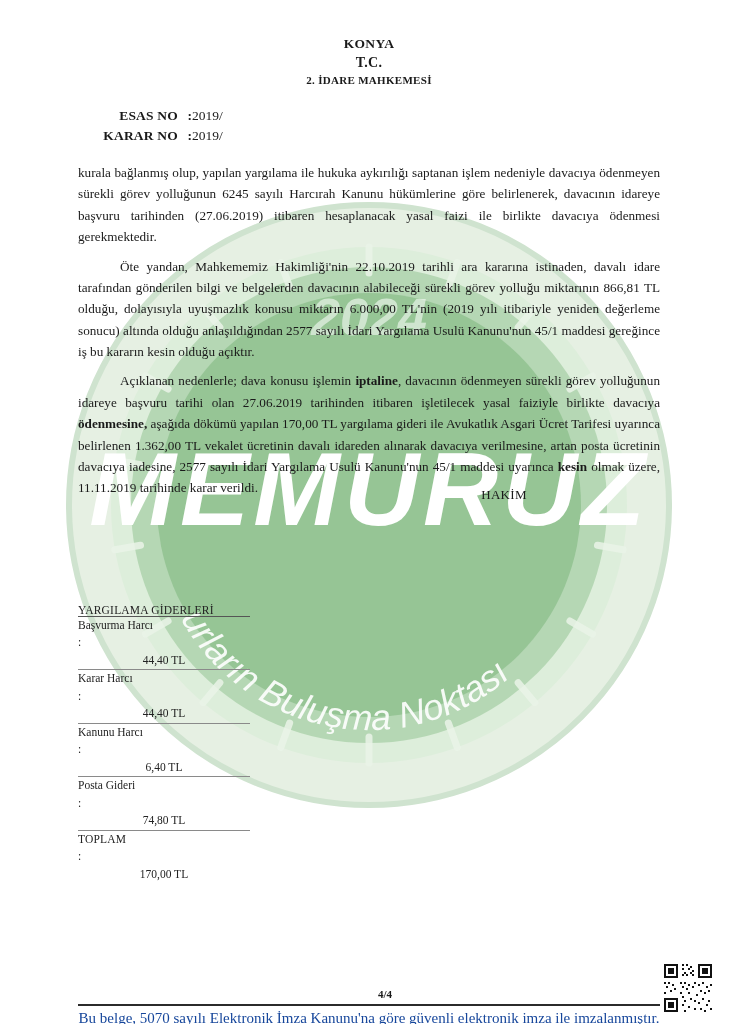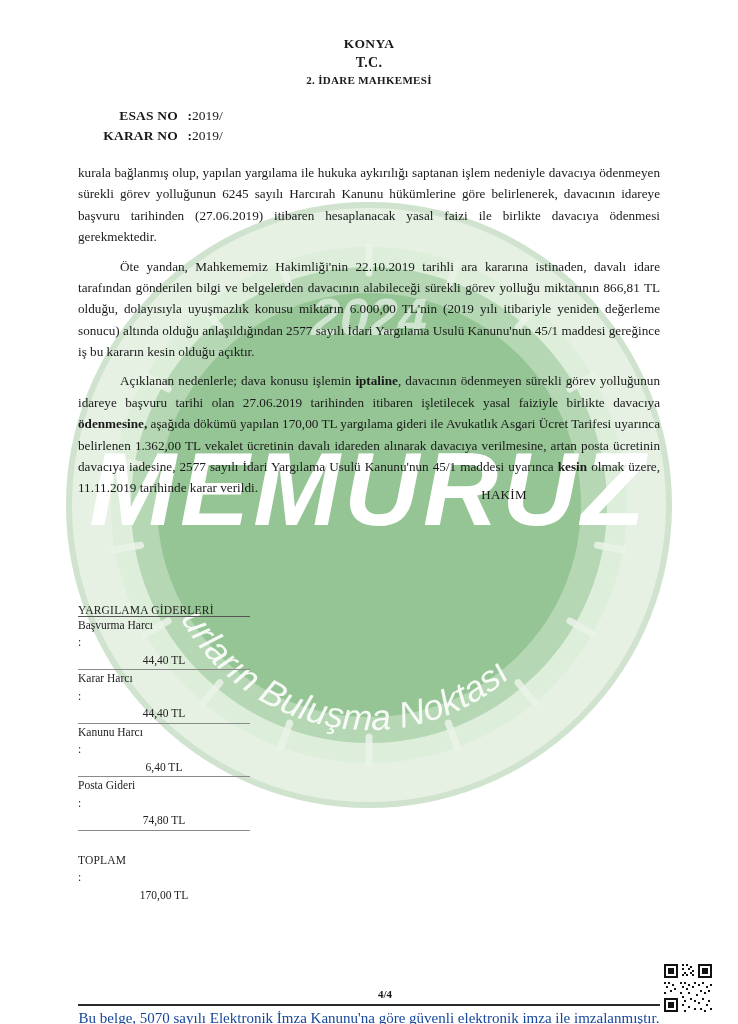--- a/index.html
+++ b/index.html
@@ -149,21 +149,21 @@
   }
   .costs-colon {
     width: 14px;
     text-align: left;
   }
   .costs-val {
     flex: 1;
     text-align: center;
     white-space: nowrap;
   }
-  .costs-total .costs-name { letter-spacing: 0.2px; margin-top: 21px; }
+  .costs-total .costs-name { letter-spacing: 0.2px; }
 
   
   .footer-page {
     position: absolute;
     left: 16px;
     top: 988px;
     width: 738px;
     text-align: center;
     font-size: 11px;
     font-weight: bold;

